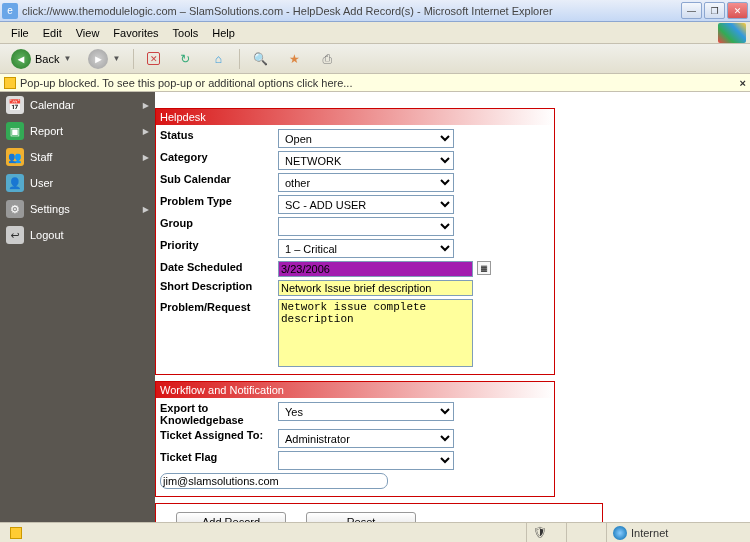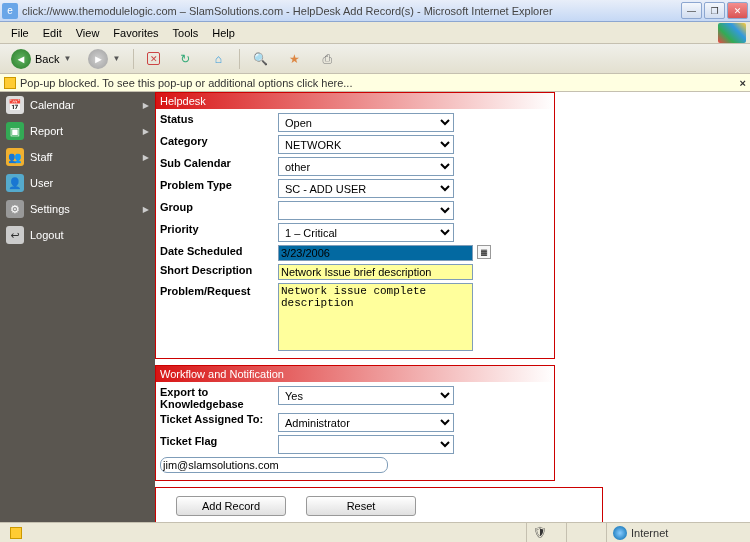--- a/index.html
+++ b/index.html
@@ -44,32 +44,32 @@
 .sb-item { display: flex; align-items: center; padding: 4px 6px; color: #fff; cursor: pointer; gap: 6px; position: relative; }
 .sb-ic { width: 18px; height: 18px; border-radius: 3px; display: flex; align-items: center; justify-content: center; font-size: 11px; }
 .sb-ic.cal { background: #ddd; color: #333; }
 .sb-ic.rep { background: #3a5; color: #fff; }
 .sb-ic.staff { background: #f0b030; }
 .sb-ic.user { background: #5ac; }
 .sb-ic.set { background: #999; }
 .sb-ic.out { background: #ccc; color: #333; }
 .sb-arrow { margin-left: auto; font-size: 8px; color: #ccc; }
 
-.content { flex: 1; background: #fff; padding-left: 0; overflow: hidden; }
+.content { flex: 1; background: #fff; padding-left: 0; overflow: hidden; margin-top: 16px; }
 
 
 .panel { border: 1px solid #c00; margin: 0 0 6px 0; width: 400px; }
 .panel-hd { background: linear-gradient(to right, #d81414, #fff); color: #fff; padding: 2px 4px; font-size: 11px; }
 .panel-body { padding: 4px; }
 .row { display: flex; align-items: flex-start; margin-bottom: 3px; }
 .lbl { width: 118px; font-weight: bold; font-size: 11px; }
 .lbl.tall { align-self: flex-start; padding-top: 2px; }
 select, input[type=text], textarea { border: 1px solid #7f9db9; font-size: 11px; padding: 1px 2px; background: #fff; }
 select.std { width: 176px; height: 19px; }
-input.date { width: 195px; background: #0369a1; }
+input.date { width: 195px; background: #a21caf; }
 input.short { width: 195px; background: #ffff9c; }
 input.email { width: 228px; border-radius: 7px; }
 textarea.desc { width: 195px; height: 68px; background: #ffff9c; font-family: 'Courier New', monospace; resize: none; }
 .cal-ic { width: 14px; height: 14px; border: 1px solid #999; margin-left: 4px; display: flex; align-items: center; justify-content: center; font-size: 8px; cursor: pointer; background: #f7f7f7; }
 
 .btn-row { border: 1px solid #c00; padding: 8px; margin-bottom: 6px; width: 448px; display: flex; gap: 20px; justify-content: flex-start; padding-left: 20px; }
 .btn { width: 110px; height: 20px; background: linear-gradient(to bottom, #fff, #e0e0e0); border: 1px solid #999; border-radius: 3px; cursor: pointer; font-size: 11px; }
 
 
 .statusbar { height: 20px; background: #ece9d8; border-top: 1px solid #c5c0b0; display: flex; align-items: center; padding: 0 4px; font-size: 10px; color: #333; }

